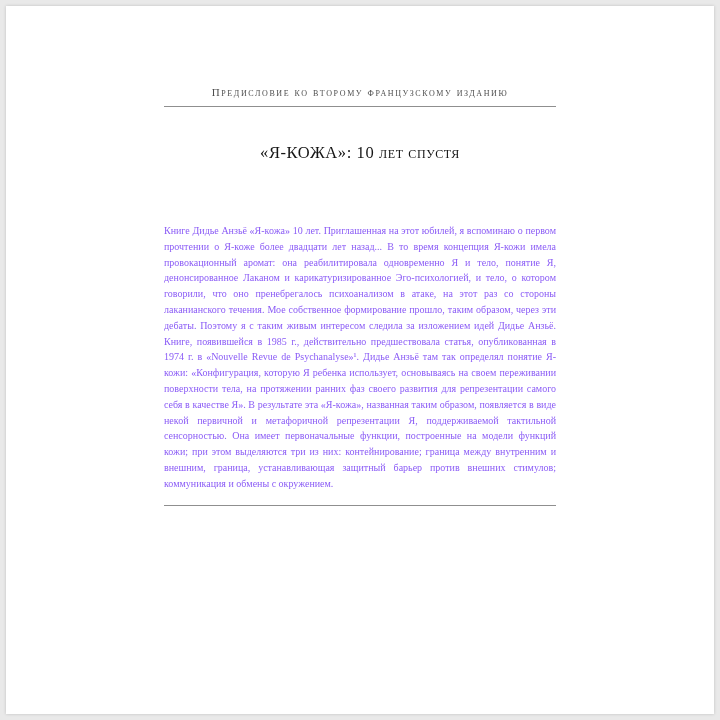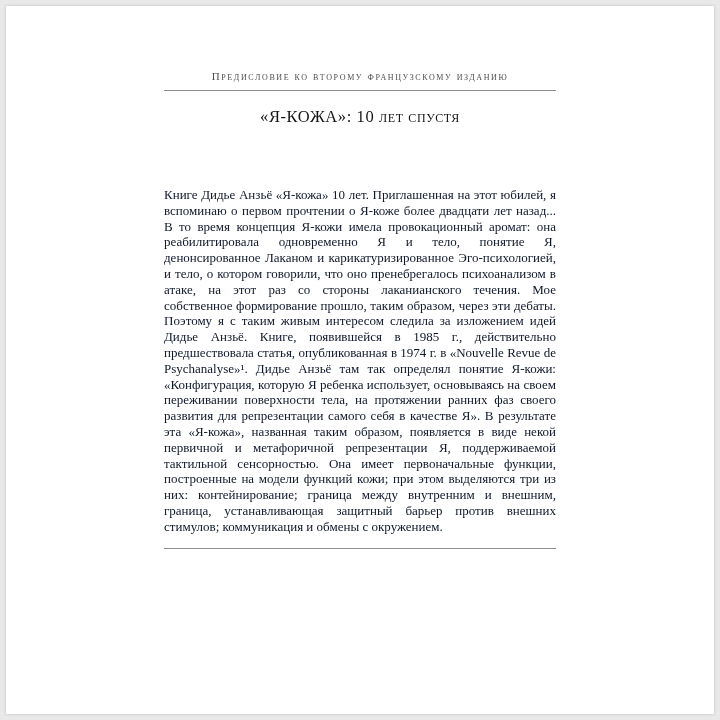--- a/index.html
+++ b/index.html
@@ -20,53 +20,53 @@
     left: 6px;
     width: 708px;
     height: 708px;
     background: #ffffff;
     box-shadow: 0 0 3px rgba(0,0,0,0.18);
     overflow: hidden;
   }
   .content {
     width: 392px;
     margin: 0 auto;
-    padding-top: 64px;
+    padding-top: 80px;
   }
   .running-header {
     text-align: center;
     font-variant: small-caps;
     font-size: 11px;
     line-height: 13px;
     letter-spacing: 1.6px;
     color: #4d4d4d;
   }
   .header-rule {
     border: none;
     border-top: 1px solid #8f8f8f;
     margin: 7px 0 0 0;
   }
   .chapter-title {
     text-align: center;
     font-variant: small-caps;
     font-size: 16.5px;
     line-height: 20px;
     letter-spacing: 0.6px;
-    margin: 16px 0 0 0;
+    margin: 36px 0 0 0;
     color: #151515;
     font-weight: normal;
   }
   .body-text {
     margin: 60px 0 0 0;
-    font-size: 13px;
+    font-size: 10px;
     line-height: 15.8px;
     text-align: justify;
     hyphens: auto;
     -webkit-hyphens: auto;
-    color: #0f172a;
+    color: #8b5cf6;
   }
   .footnote-rule {
     border: none;
     border-top: 1px solid #8f8f8f;
     margin: 13px 0 0 0;
   }
   .footnote {
     margin: 4px 0 0 0;
     font-size: 11px;
     line-height: 13.5px;

